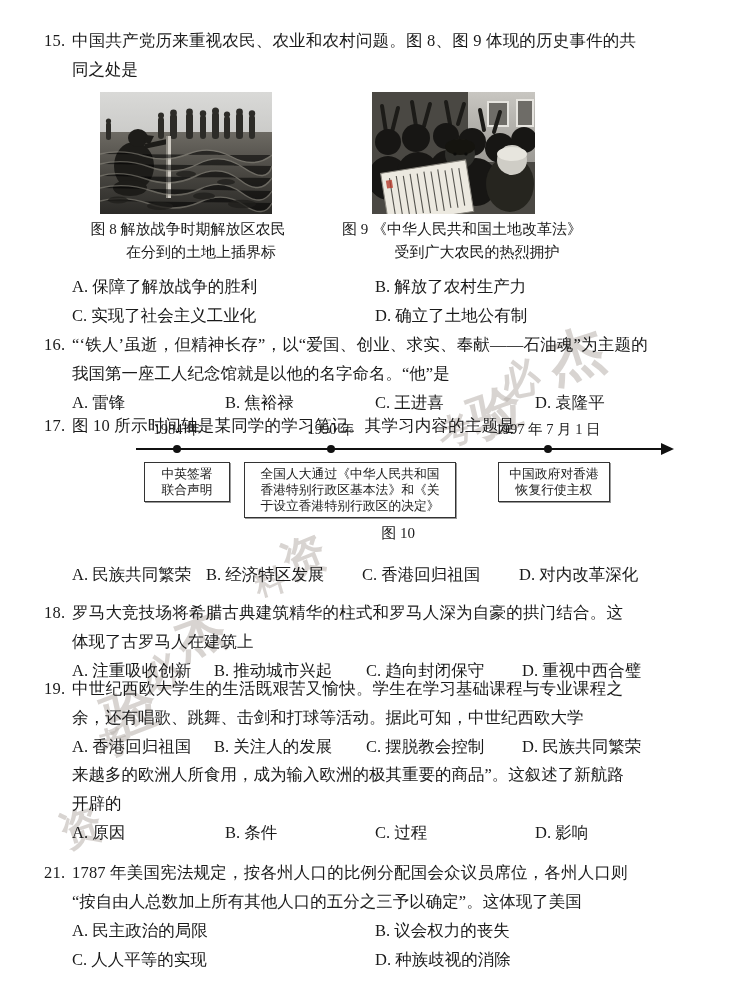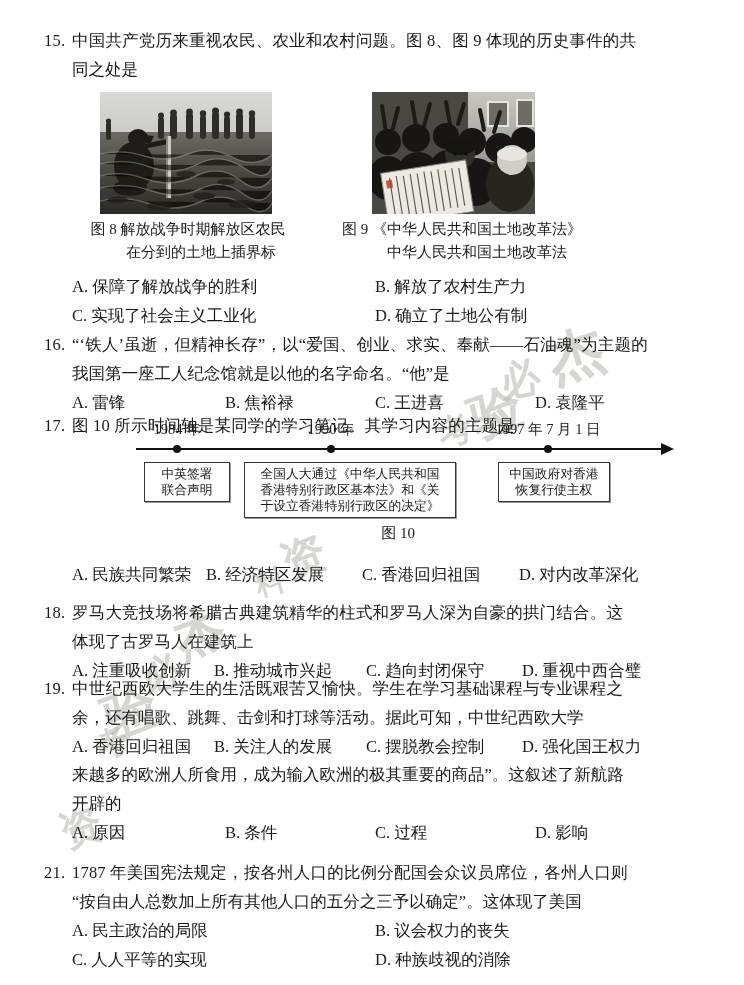--- a/index.html
+++ b/index.html
@@ -332,21 +332,21 @@
       </svg>
     </div>
 
     <div class="caption" style="left:88px; top:126px; width:200px;">
       <div>图 8   解放战争时期解放区农民</div>
       <div style="padding-left:26px;font-family:Liberation Serif, serif;">在分到的土地上插界标</div>
     </div>
 
     <div class="caption" style="left:338px; top:126px; width:248px;">
       <div>图 9  《中华人民共和国土地改革法》</div>
-      <div style="padding-left:30px;">中华人民共和国土地改革法</div>
+      <div style="padding-left:30px;">受到广大农民的热烈拥护</div>
     </div>
   </div>
 
   <div class="q" style="top:272px;">
     <div class="opts">
       <span class="opt h1">A. 保障了解放战争的胜利</span>
       <span class="opt h2">B. 解放了农村生产力</span>
     </div>
     <div class="opts">
       <span class="opt h1">C. 实现了社会主义工业化</span>
@@ -432,21 +432,21 @@
   <div class="q" style="top:674px;">
     <div class="qline">
       <span class="qnum">19.</span>
       <span class="qbody">中世纪西欧大学生的生活既艰苦又愉快。学生在学习基础课程与专业课程之</span>
     </div>
     <div class="cont">余，还有唱歌、跳舞、击剑和打球等活动。据此可知，中世纪西欧大学</div>
     <div class="opts">
       <span class="opt w1">A. 香港回归祖国</span>
       <span class="opt w2">B. 关注人的发展</span>
       <span class="opt w3">C. 摆脱教会控制</span>
-      <span class="opt w4">D. 强化国王权力</span>
+      <span class="opt w4">D. 民族共同繁荣</span>
     </div>
   </div>
 
   <div class="q" style="top:760px;">
     <div class="cont">来越多的欧洲人所食用，成为输入欧洲的极其重要的商品”。这叙述了新航路</div>
     <div class="cont">开辟的</div>
     <div class="opts">
       <span class="opt c1">A. 原因</span>
       <span class="opt c2">B. 条件</span>
       <span class="opt c3">C. 过程</span>

